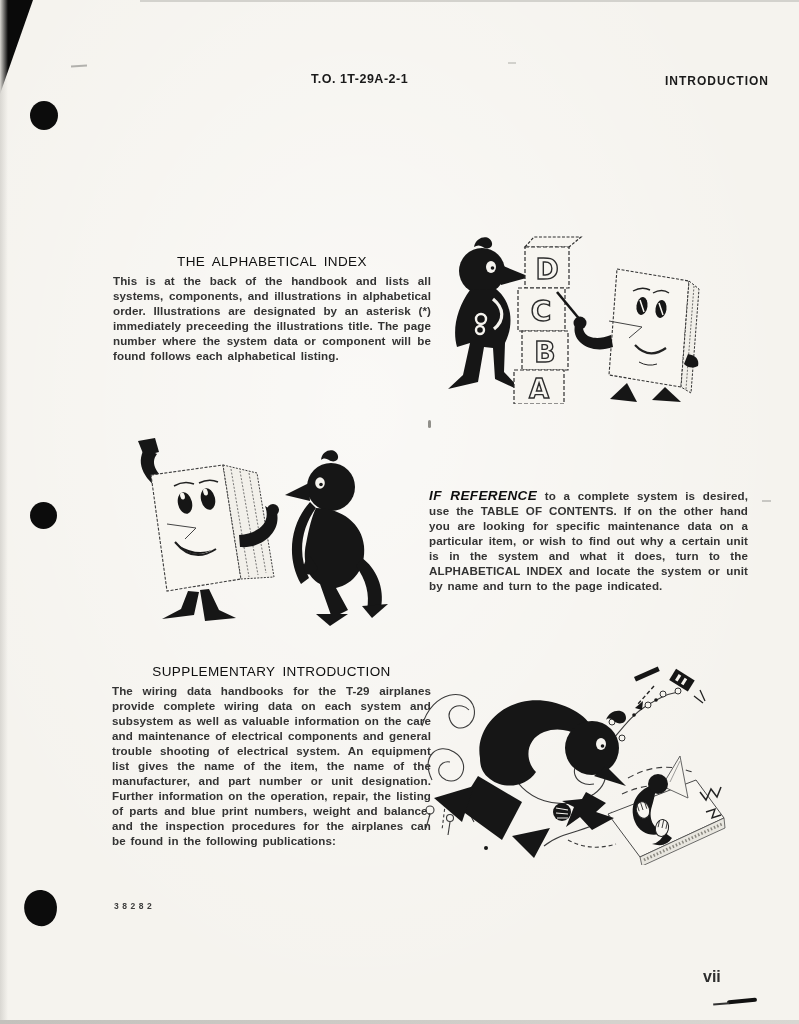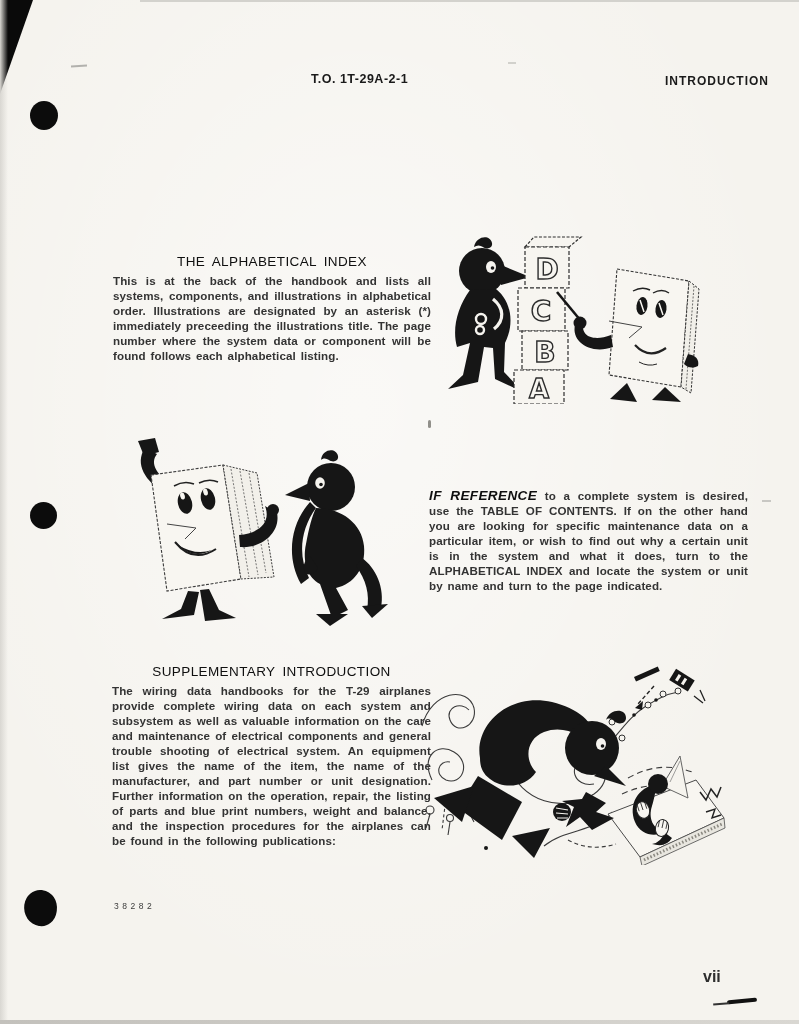--- a/index.html
+++ b/index.html
@@ -57,21 +57,21 @@
   
   .ill{position:absolute;}
   .ill.i1{left:430px;top:226px;width:282px;height:178px;}
   .ill.i2{left:104px;top:438px;width:292px;height:188px;}
   .ill.i3{left:416px;top:660px;width:310px;height:205px;}
   svg .ink{fill:#161616;}
   svg text.block-letter{font-family:"DejaVu Sans",sans-serif;font-weight:bold;
     fill:none;stroke:#2d2d2d;stroke-width:1.4px;}
 
   
-  .print-code{position:absolute;left:114px;top:901px;font-size:8.5px;font-weight:normal;
+  .print-code{position:absolute;left:114px;top:901px;font-size:8.5px;font-weight:bold;
     letter-spacing:3.5px;color:#3c3c3c;}
   .page-number{position:absolute;left:703px;top:968px;font-size:16px;font-weight:bold;color:#2e2e2e;}
 </style>
 </head>
 <body>
 
 <div class="page">
 
   <div class="corner-wedge"></div>
   <div class="punch p1"></div>

